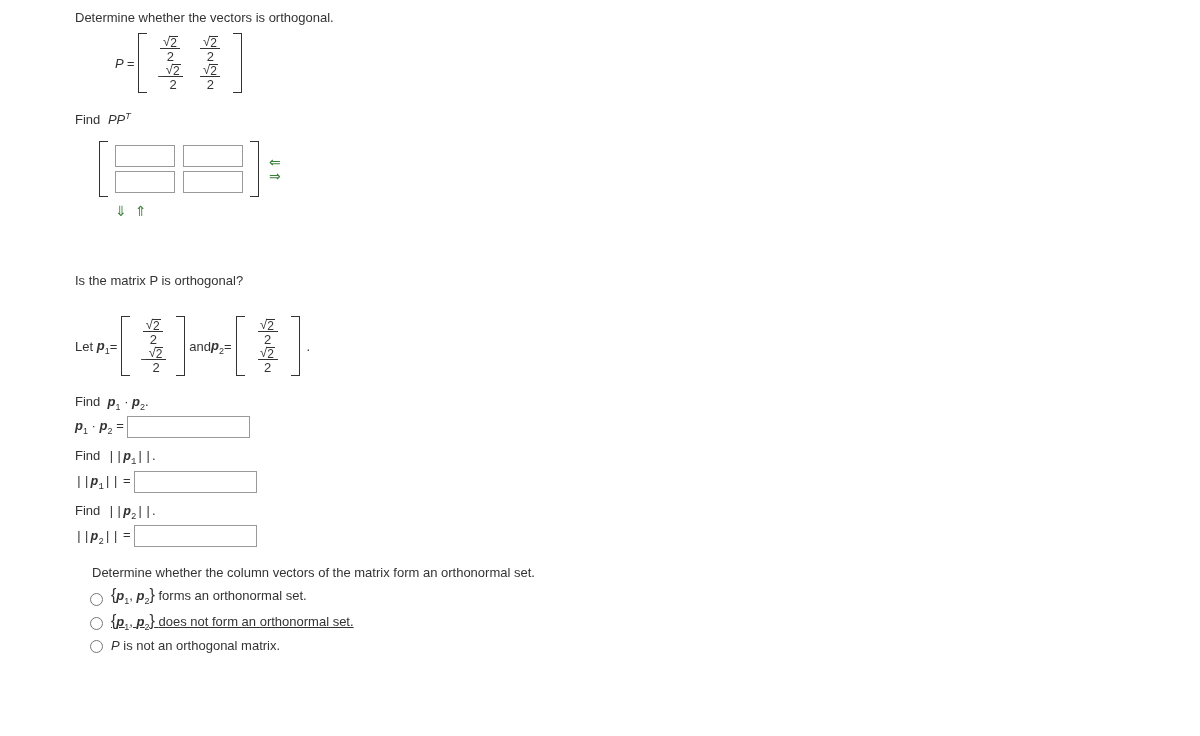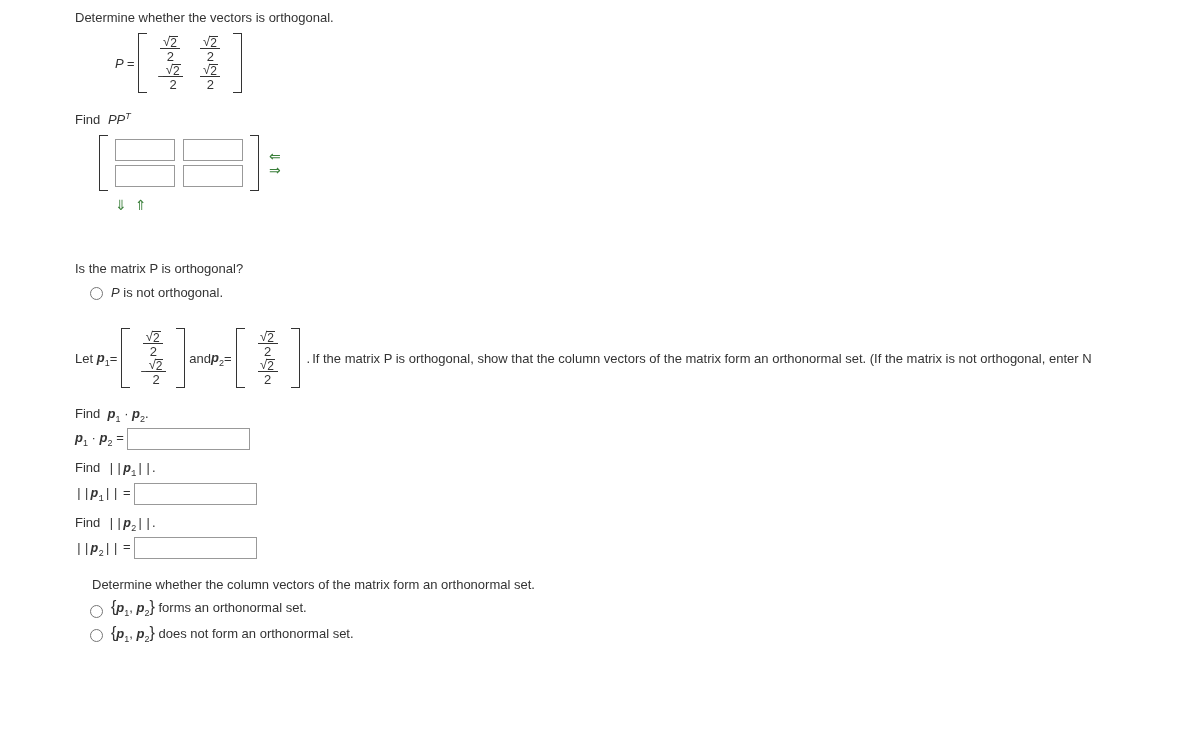--- a/index.html
+++ b/index.html
@@ -78,21 +78,21 @@
     align-items: center;
     line-height: 1;
   }
   .frac .num { padding-bottom: 0; }
   .frac .den {
     border-top: 0.9px solid #333;
     padding-top: 1px;
     min-width: 20px;
     text-align: center;
   }
-  .sub-heading { margin: 8px 0; }
+  .sub-heading { margin: 14px 0; }
   sup { font-size: 9px; vertical-align: super; }
   sub { font-size: 9px; vertical-align: sub; }
   .input-matrix-block {
     display: flex;
     align-items: center;
     margin: 6px 0 6px 20px;
   }
   .arrow-col {
     display: flex;
     flex-direction: column;
@@ -236,24 +236,20 @@
   </span>
 </div>
 <div class="arrow-row">
   <span>⇓</span>
   <span>⇑</span>
 </div>
 
 <div style="height:40px;"></div>
 <div class="sub-heading">Is the matrix P is orthogonal?</div>
 <div class="radio-group">
-  <div class="radio-item">
-    <input type="radio" name="ortho" style="">
-    <span class="lbl"><span class="italic-var">P</span> <span>is not orthogonal.</span></span>
-  </div>
 </div>
 
 <div class="column-vectors-block">
   <span>Let</span>
   <span>&nbsp;</span>
   <span><b><span class="italic">p</span></b><sub>1</sub></span>
   <span> = </span>
   <span class="matrix">
     <span class="mbracket left"></span>
     <span class="mrows">
@@ -306,21 +302,20 @@
                   <span class="sqrt-body">2</span>
                 </span></span>
               <span class="den">2</span>
             </span>
           </span>
         </span>
     </span>
     <span class="mbracket right"></span>
   </span>
   <span class="period-after">.</span>
-  <span style="margin-left:2px;"> If the matrix P is orthogonal, show that the column vectors of the matrix form an orthonormal set. (If the matrix is not orthogonal, enter N</span>
 </div>
 
 <div class="find-line">
   <span>Find</span>&nbsp;
   <b><span class="italic">p</span></b><sub>1</sub>
   <span> · </span>
   <b><span class="italic">p</span></b><sub>2</sub><span>.</span>
 </div>
 <div>
   <b><span class="italic">p</span></b><sub>1</sub>
@@ -352,20 +347,24 @@
 
 <div class="find-line" style="margin-top:18px;margin-left:17px;">Determine whether the column vectors of the matrix form an orthonormal set.</div>
 <div class="radio-group">
   <div class="radio-item" style="align-items:flex-end;">
     <input type="radio" name="setq" style="">
     <span class="lbl">
       <span class="setbrace">{</span><b><span class="italic-var">p</span></b><sub>1</sub><span>, </span><b><span class="italic-var">p</span></b><sub>2</sub><span class="setbrace">}</span>
       <span> forms an orthonormal set.</span>
     </span>
   </div>
-  <div class="radio-item" style="align-items:center;">
+  <div class="radio-item" style="align-items:center;text-decoration:underline;">
     <input type="radio" name="setq" style="">
     <span class="lbl">
       <span class="setbrace">{</span><b><span class="italic-var">p</span></b><sub>1</sub><span>, </span><b><span class="italic-var">p</span></b><sub>2</sub><span class="setbrace">}</span>
       <span> does not form an orthonormal set.</span>
     </span>
   </div>
+  <div class="radio-item">
+    <input type="radio" name="setq" style="">
+    <span class="lbl"><span class="italic-var">P</span> <span>is not an orthogonal matrix.</span></span>
+  </div>
 </div>
 
 </body></html>

